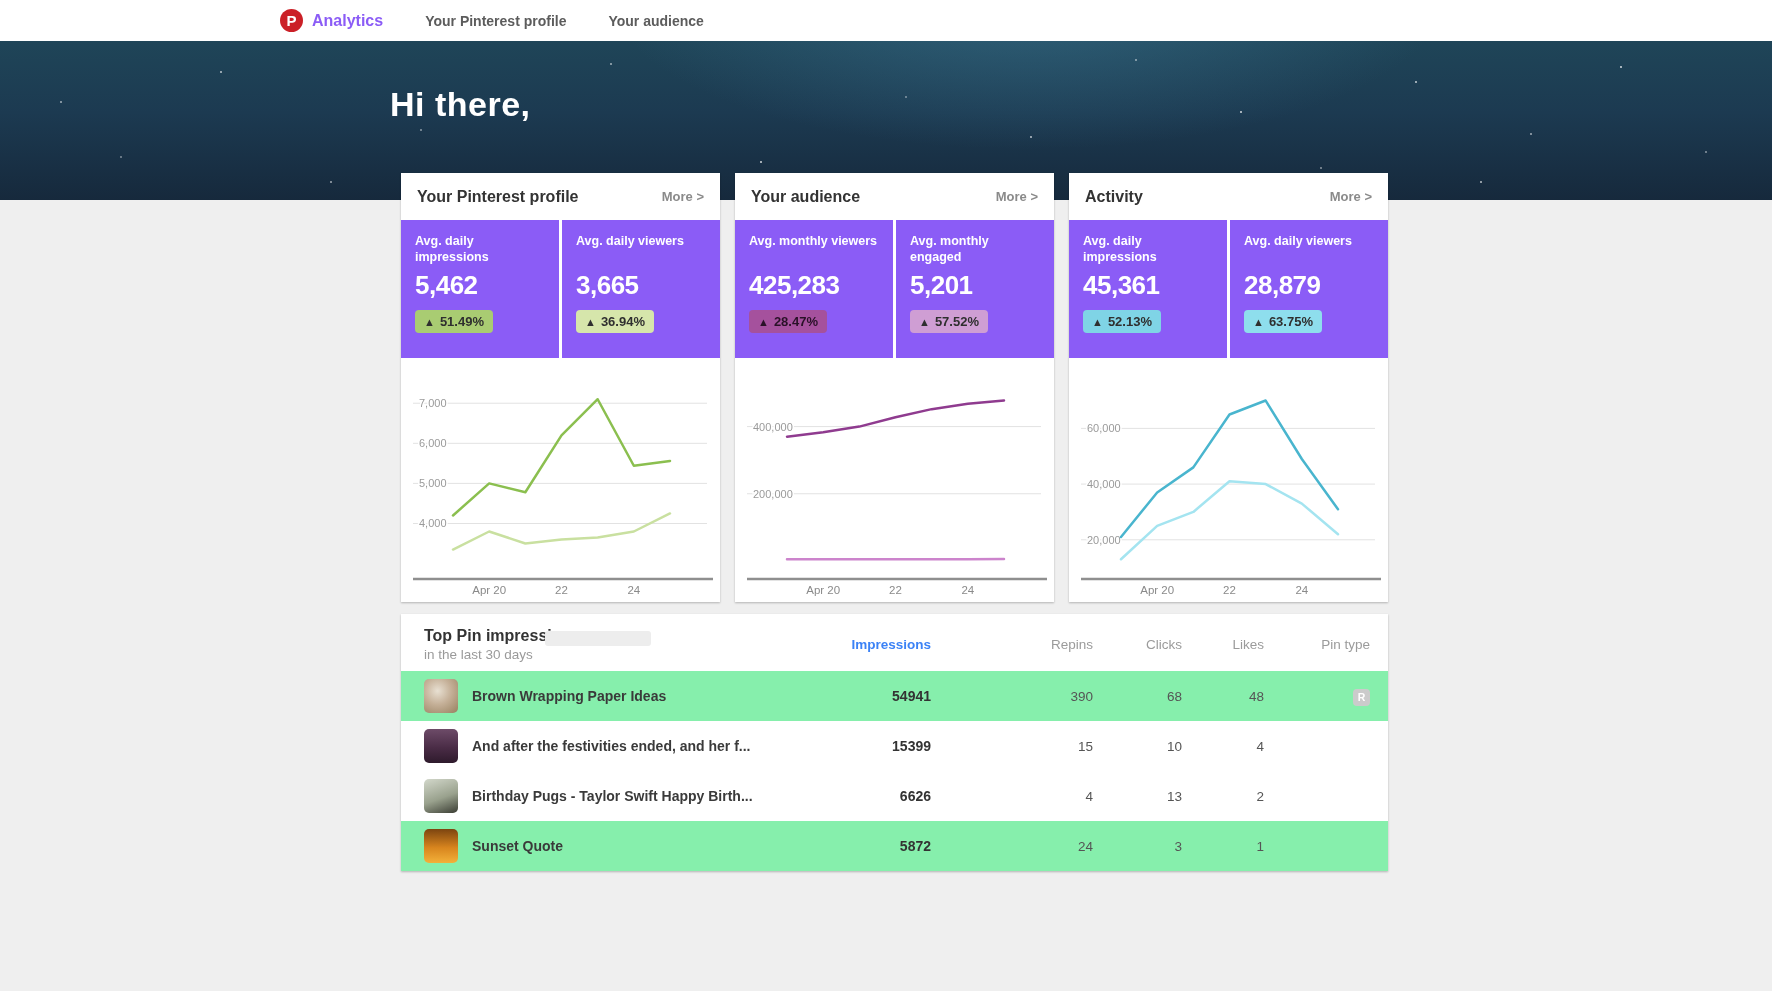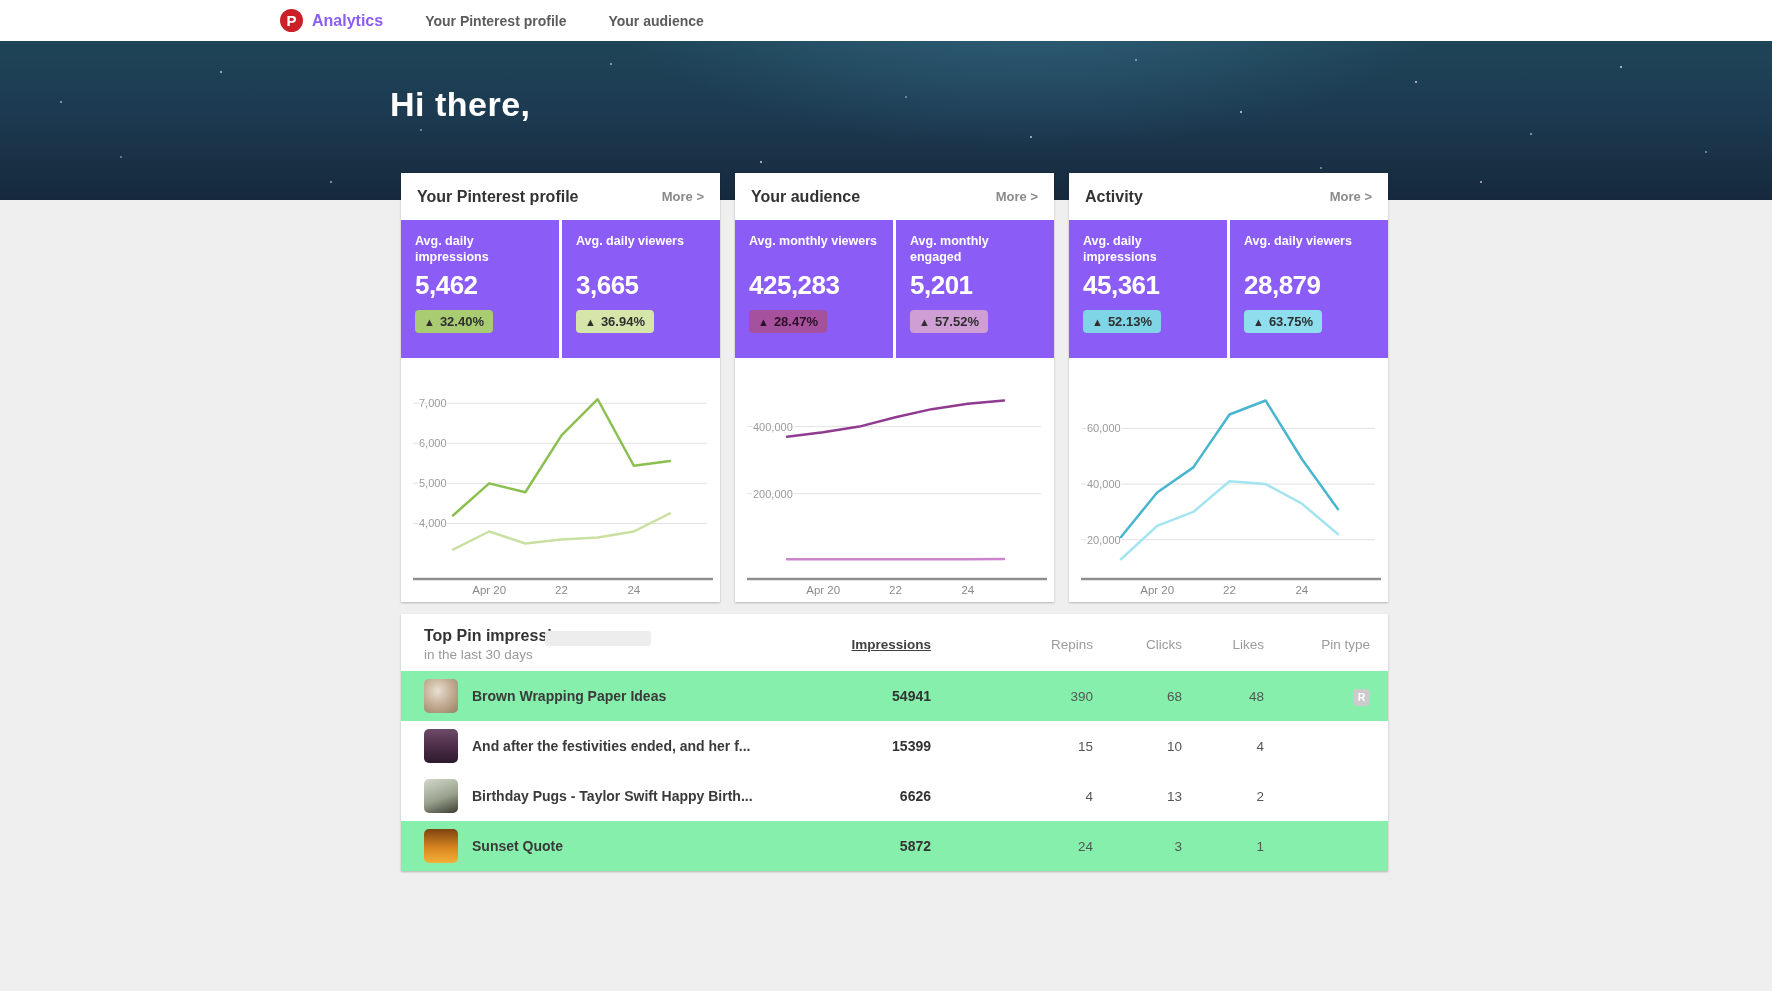--- a/index.html
+++ b/index.html
@@ -39,21 +39,21 @@
   .chart { display:block; margin-top:10px; }
 
   
   .tablecard { width:987px; margin:12px 0 0 401px; background:#fff; box-shadow:0 1px 2px rgba(0,0,0,.25); }
   .tgrid { display:grid; grid-template-columns:1fr 112px 162px 89px 82px 106px; align-items:center; }
   .thead { padding:13px 18px 9px 23px; position:relative; }
   .t-title { font-size:16px; font-weight:bold; color:#333; }
   .t-sub { font-size:13.5px; color:#9a9a9a; margin-top:2px; }
   .shimmer { position:absolute; left:144px; top:17px; width:106px; height:15px; background:#ededed; border-radius:3px; }
   .col-head { text-align:right; font-size:13.5px; color:#9b9b9b; }
-  .col-head.first { font-weight:bold; color:#404040;text-decoration:underline; }
+  .col-head.first { font-weight:bold; color:#3b82f6; }
   .trow { height:50px; padding:0 18px 0 23px; cursor:pointer; }
   .trow.odd { background:#86efac; }
   .pincell { display:flex; align-items:center; }
   .thumb { width:34px; height:34px; border-radius:5px; margin-right:14px; flex:none; }
   .thumb.t0 { background:radial-gradient(circle at 40% 35%, #e8e0d2 0%, #c5b098 45%, #97805f 100%); }
   .thumb.t1 { background:linear-gradient(180deg,#6d4b68 0%,#4a2c46 55%,#2e1a2c 100%); }
   .thumb.t2 { background:linear-gradient(180deg,#8ab2d0 0%,#d9c8a6 62%,#b9895a 100%); }
   .thumb.t3 { background:linear-gradient(160deg,#d3d8cb 0%,#99a18d 55%,#3a3d33 100%); }
   .thumb.t4 { background:linear-gradient(180deg,#7c4410 0%,#d8851e 55%,#f3b13a 100%); }
   .pin-title { font-size:14px; font-weight:bold; color:#3a3a3a; }
@@ -89,21 +89,21 @@
     <div class="card-head">
       <div class="card-title">Your Pinterest profile</div>
       <div class="more">More &gt;</div>
     </div>
     <div class="stats">
       <div class="stat">
         <div class="stat-label">Avg. daily impressions</div>
         <div class="stat-value">5,462</div>
         <div class="badge" style="background:#a9cc72">
             <span class="arr">▲</span>
-            <span>32.40%</span>
+            <span>51.49%</span>
           </div>
       </div>
       <div class="stat">
         <div class="stat-label">Avg. daily viewers</div>
         <div class="stat-value">3,665</div>
         <div class="badge" style="background:#d6e6ab">
             <span class="arr">▲</span>
             <span>36.94%</span>
           </div>
       </div>

